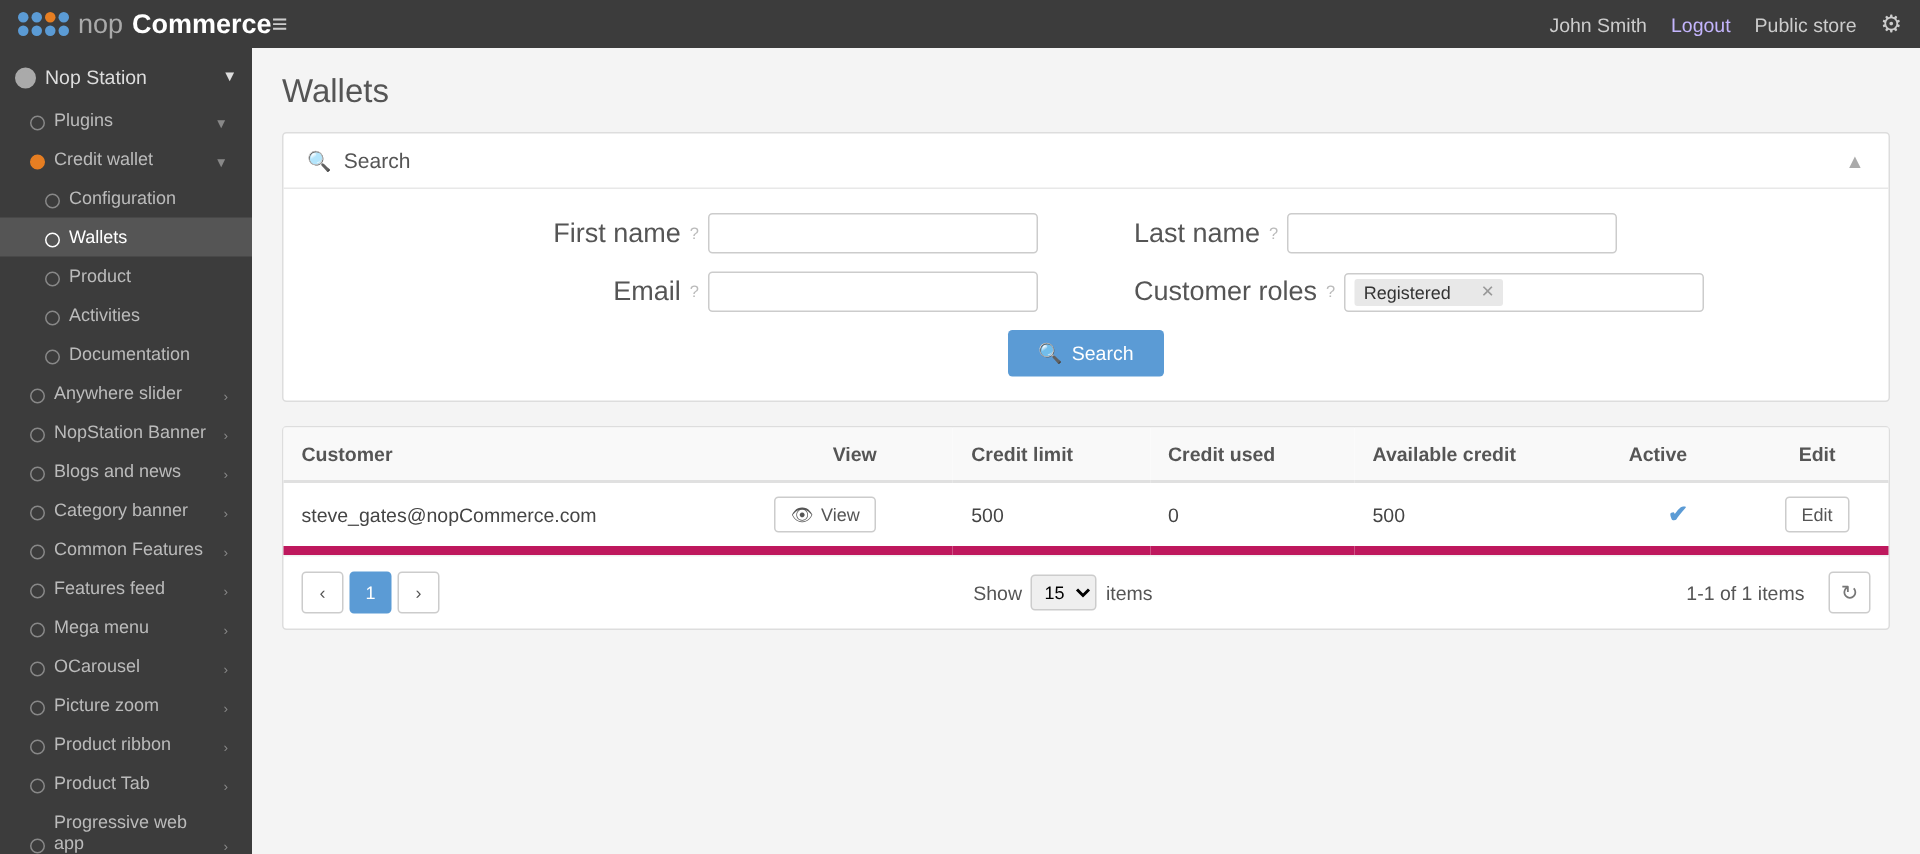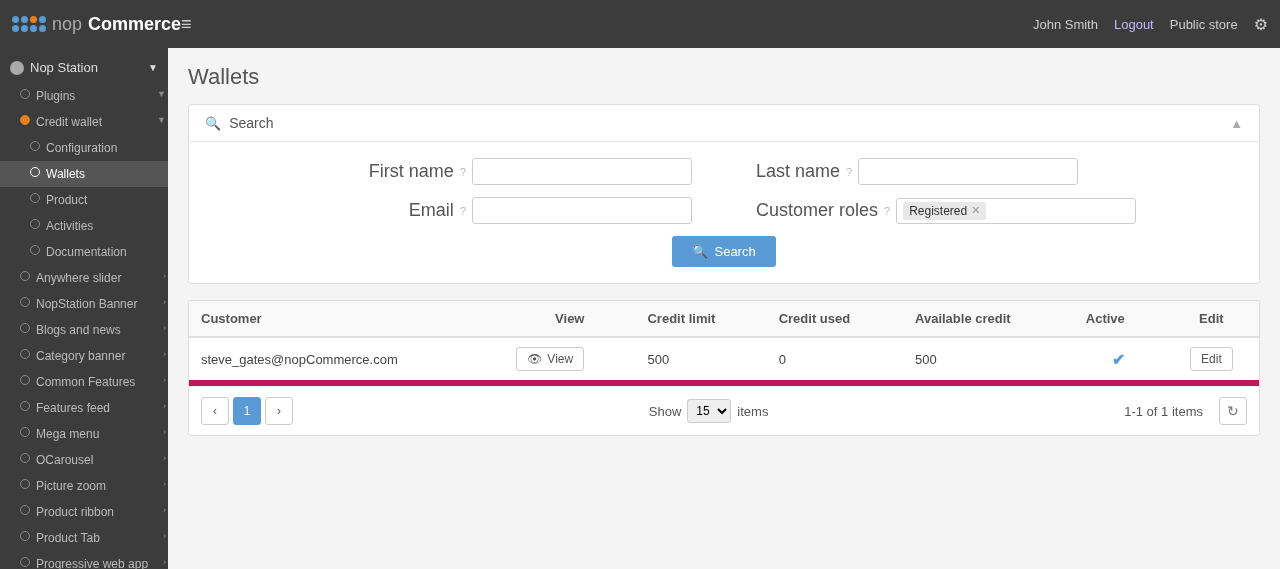--- a/index.html
+++ b/index.html
@@ -5,21 +5,21 @@
     * { box-sizing: border-box; margin: 0; padding: 0; }
     body { font-family: 'Segoe UI', Arial, sans-serif; font-size: 13px; background: #f4f4f4; color: #333; display: flex; flex-direction: column; min-height: 100vh; }
 
     
     .navbar {
       background: #3c3c3c;
       color: #fff;
       display: flex;
       align-items: center;
       padding: 0 12px;
-      height: 48px;
+      height: 32px;
       flex-shrink: 0;
     }
     .navbar-brand {
       display: flex;
       align-items: center;
       gap: 6px;
       font-size: 18px;
       font-weight: bold;
       color: #fff;
       text-decoration: none;
@@ -72,22 +72,22 @@
       font-size: 13px;
       color: #ddd;
       cursor: pointer;
       gap: 6px;
     }
     .sidebar-section-header .arrow { margin-left: auto; font-size: 10px; }
     .sidebar-icon { width: 14px; height: 14px; border-radius: 50%; border: 2px solid #aaa; display: inline-block; flex-shrink: 0; }
     .sidebar-icon.filled { background: #aaa; }
     .sidebar-item {
       display: flex;
-      align-items: flex-start;
-      padding: 6px 2px 6px 20px;
+      align-items: flex-end;
+      padding: 6px 16px 6px 20px;
       font-size: 12px;
       color: #bbb;
       cursor: pointer;
       gap: 6px;
     }
     .sidebar-item .chevron { margin-left: auto; font-size: 9px; color: #888; }
     .sidebar-item-icon { width: 10px; height: 10px; border-radius: 50%; border: 1.5px solid #888; display: inline-block; flex-shrink: 0; }
     .sidebar-item.wallets-active { background: #555; color: #fff; }
 
     
@@ -124,21 +124,21 @@
       min-width: 240px;
       background: #fff;
     }
     .tag {
       background: #e8e8e8;
       border-radius: 2px;
       padding: 2px 6px;
       font-size: 12px;
       display: flex;
       align-items: center;
-      gap: 4px;
+      gap: 20px;
     }
     .tag .remove { cursor: pointer; color: #999; font-size: 11px; }
 
     .search-btn {
       display: flex;
       align-items: center;
       gap: 6px;
       background: #5b9bd5;
       color: #fff;
       border: none;

